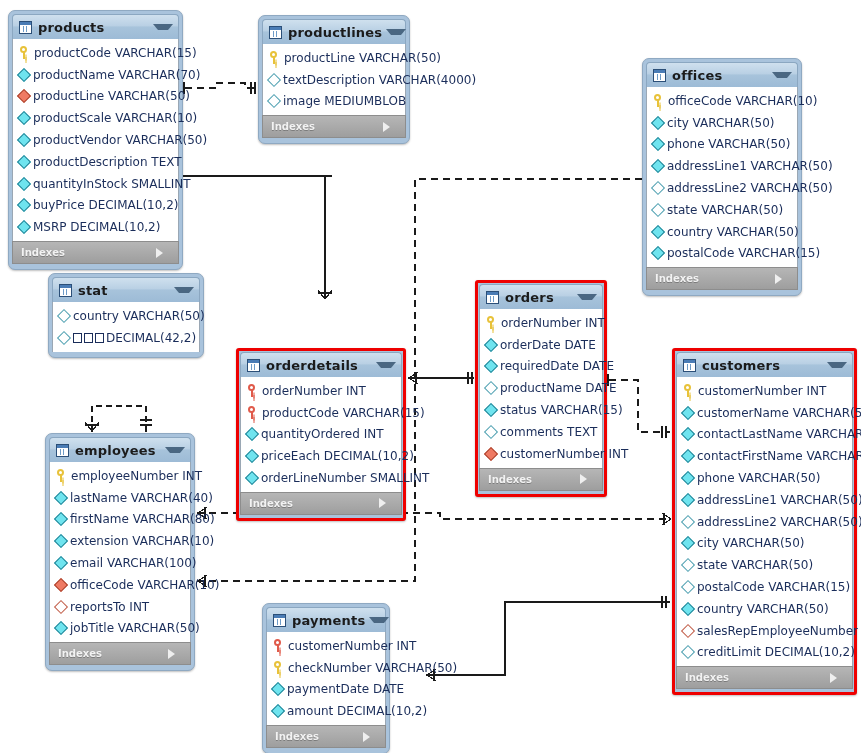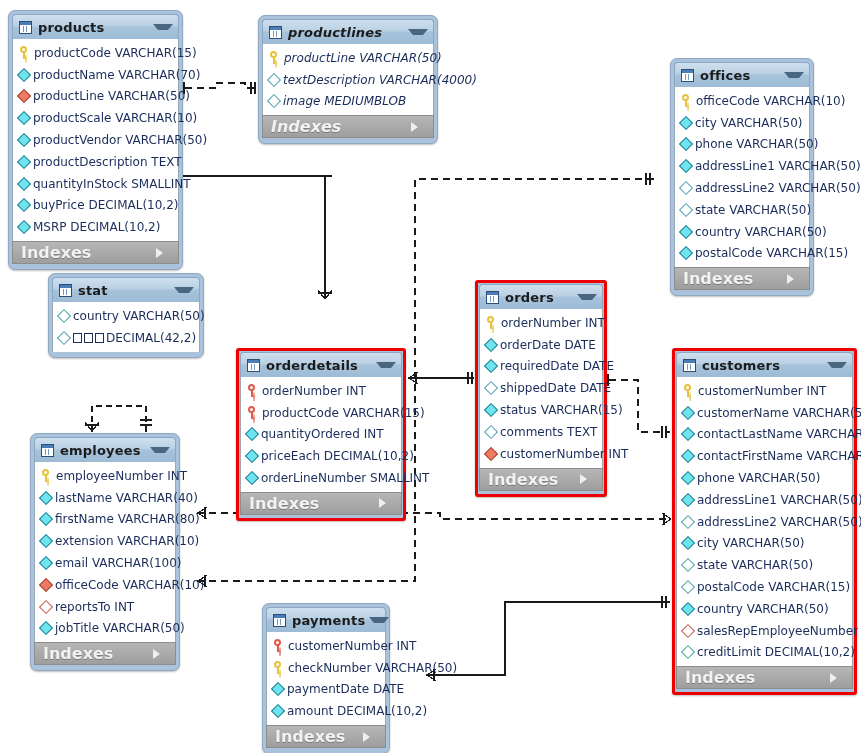--- a/index.html
+++ b/index.html
@@ -52,21 +52,21 @@
     padding-left:6px;
     white-space:nowrap;
     font-size:12px;color:#1a2d5a;
   }
   .row .cname{padding-left:4px;}
   .idx{
     height:21px;display:flex;align-items:center;
     background:linear-gradient(to bottom,#b6b6b6 0%,#aaaaaa 50%,#9e9e9e 100%);
     border:1px solid #8d8d8d;
     padding:0 6px 0 8px;
-    font-size:16px;font-weight:bold;color:#f2f2f2;
+    font-size:10px;font-weight:bold;color:#f2f2f2;
     text-shadow:0 1px 0 rgba(0,0,0,.25);
   }
   .idx .lbl{flex:1 1 auto;}
 
   
   .tblicon{
     width:13px;height:13px;flex:0 0 13px;
     background:#ffffff;border:1px solid #2b4f78;
     box-sizing:border-box;position:relative;
   }
@@ -217,21 +217,21 @@
         <div class="row">
           <span class="dia"></span>
           <span class="cname">MSRP DECIMAL(10,2)</span>
         </div>
       </div>
       <div class="idx">
         <span class="lbl">Indexes</span>
         <span class="tri"></span>
       </div>
     </div>
-    <div class="tbl" style="left: 258px; top: 15px; width: 180px; font-style: italic;">
+    <div class="tbl" style="left: 258px; top: 15px; width: 152px;">
       <div class="hdr">
         <span class="tblicon"></span>
         <span class="tname">productlines</span>
         <span class="caret"></span>
       </div>
       <div class="body">
         <div class="row">
           <span class="key"></span>
           <span class="cname">productLine VARCHAR(50)</span>
         </div>
@@ -242,21 +242,21 @@
         <div class="row">
           <span class="dia null"></span>
           <span class="cname">image MEDIUMBLOB</span>
         </div>
       </div>
       <div class="idx">
         <span class="lbl">Indexes</span>
         <span class="tri"></span>
       </div>
     </div>
-    <div class="tbl" style="left: 670px; top: 58px; width: 144px;">
+    <div class="tbl" style="left: 642px; top: 58px; width: 160px;">
       <div class="hdr">
         <span class="tblicon"></span>
         <span class="tname">offices</span>
         <span class="caret"></span>
       </div>
       <div class="body">
         <div class="row">
           <span class="key"></span>
           <span class="cname">officeCode VARCHAR(10)</span>
         </div>
@@ -358,21 +358,21 @@
         <div class="row">
           <span class="dia"></span>
           <span class="cname">orderDate DATE</span>
         </div>
         <div class="row">
           <span class="dia"></span>
           <span class="cname">requiredDate DATE</span>
         </div>
         <div class="row">
           <span class="dia null"></span>
-          <span class="cname">shippedDate DATE</span>
+          <span class="cname">productName DATE</span>
         </div>
         <div class="row">
           <span class="dia"></span>
           <span class="cname">status VARCHAR(15)</span>
         </div>
         <div class="row">
           <span class="dia null"></span>
           <span class="cname">comments TEXT</span>
         </div>
         <div class="row">
@@ -443,21 +443,21 @@
         <div class="row">
           <span class="dia null"></span>
           <span class="cname">creditLimit DECIMAL(10,2)</span>
         </div>
       </div>
       <div class="idx">
         <span class="lbl">Indexes</span>
         <span class="tri"></span>
       </div>
     </div>
-    <div class="tbl" style="left: 30px; top: 433px; width: 150px;">
+    <div class="tbl" style="left: 45px; top: 433px; width: 150px;">
       <div class="hdr">
         <span class="tblicon"></span>
         <span class="tname">employees</span>
         <span class="caret"></span>
       </div>
       <div class="body">
         <div class="row">
           <span class="key"></span>
           <span class="cname">employeeNumber INT</span>
         </div>

